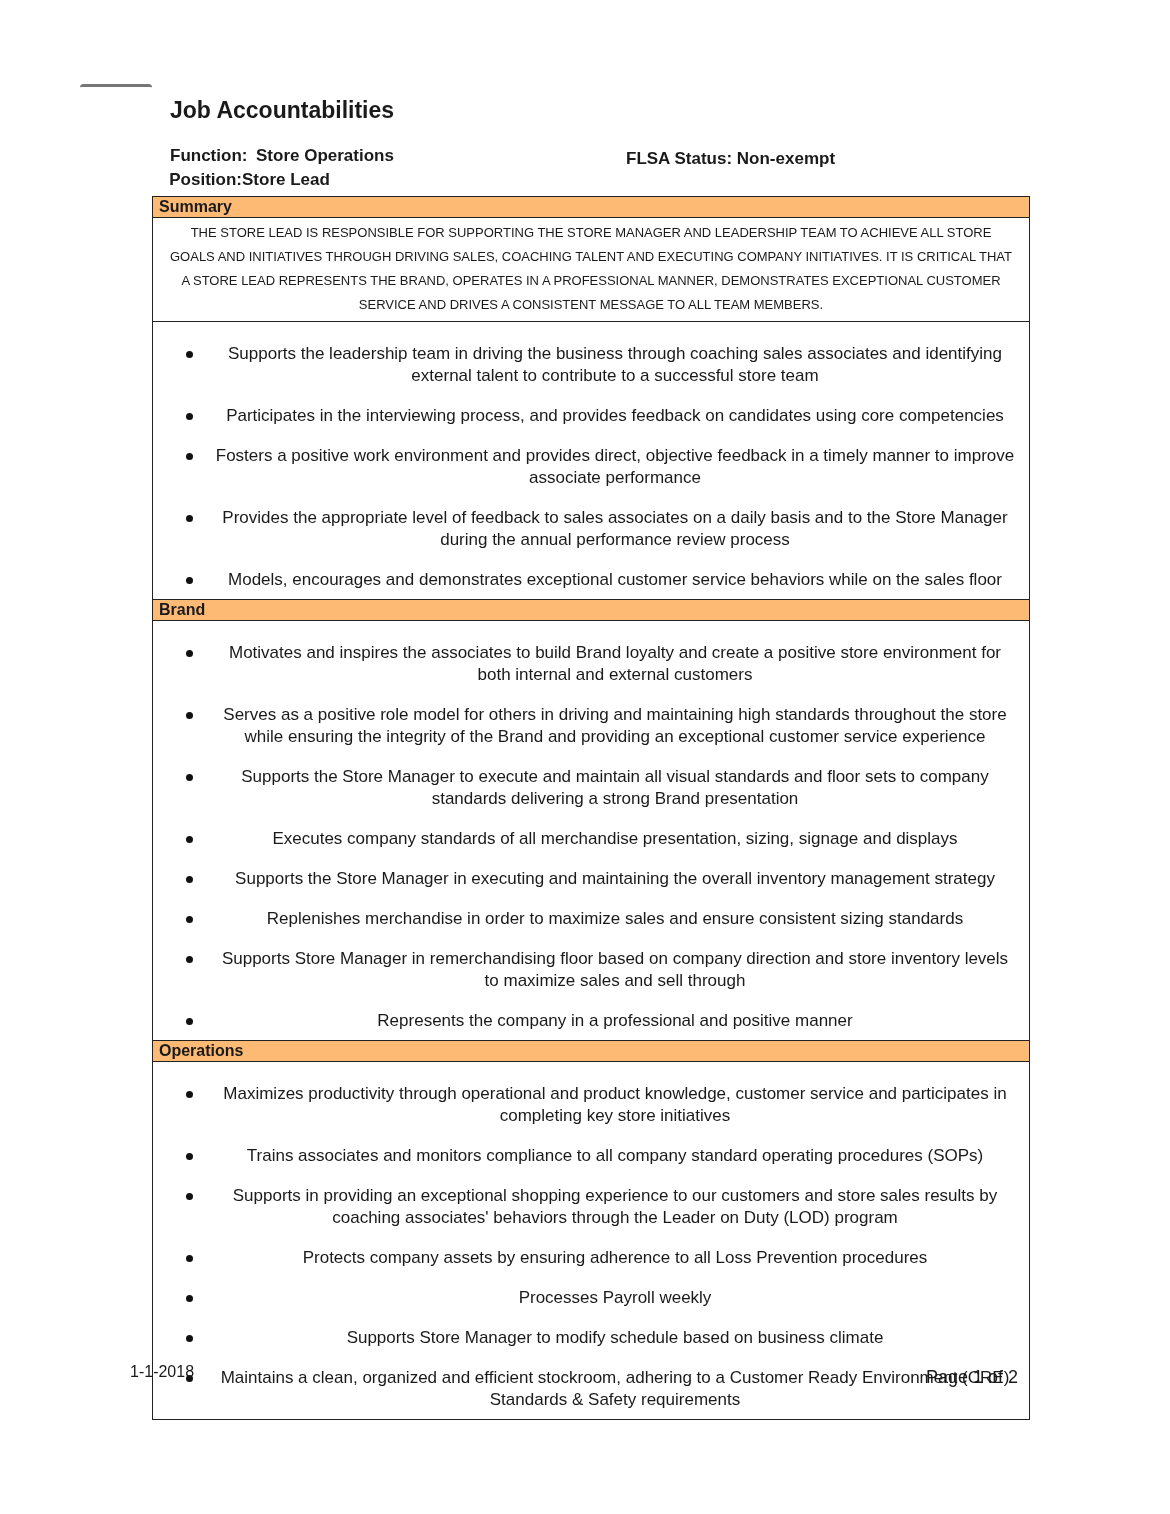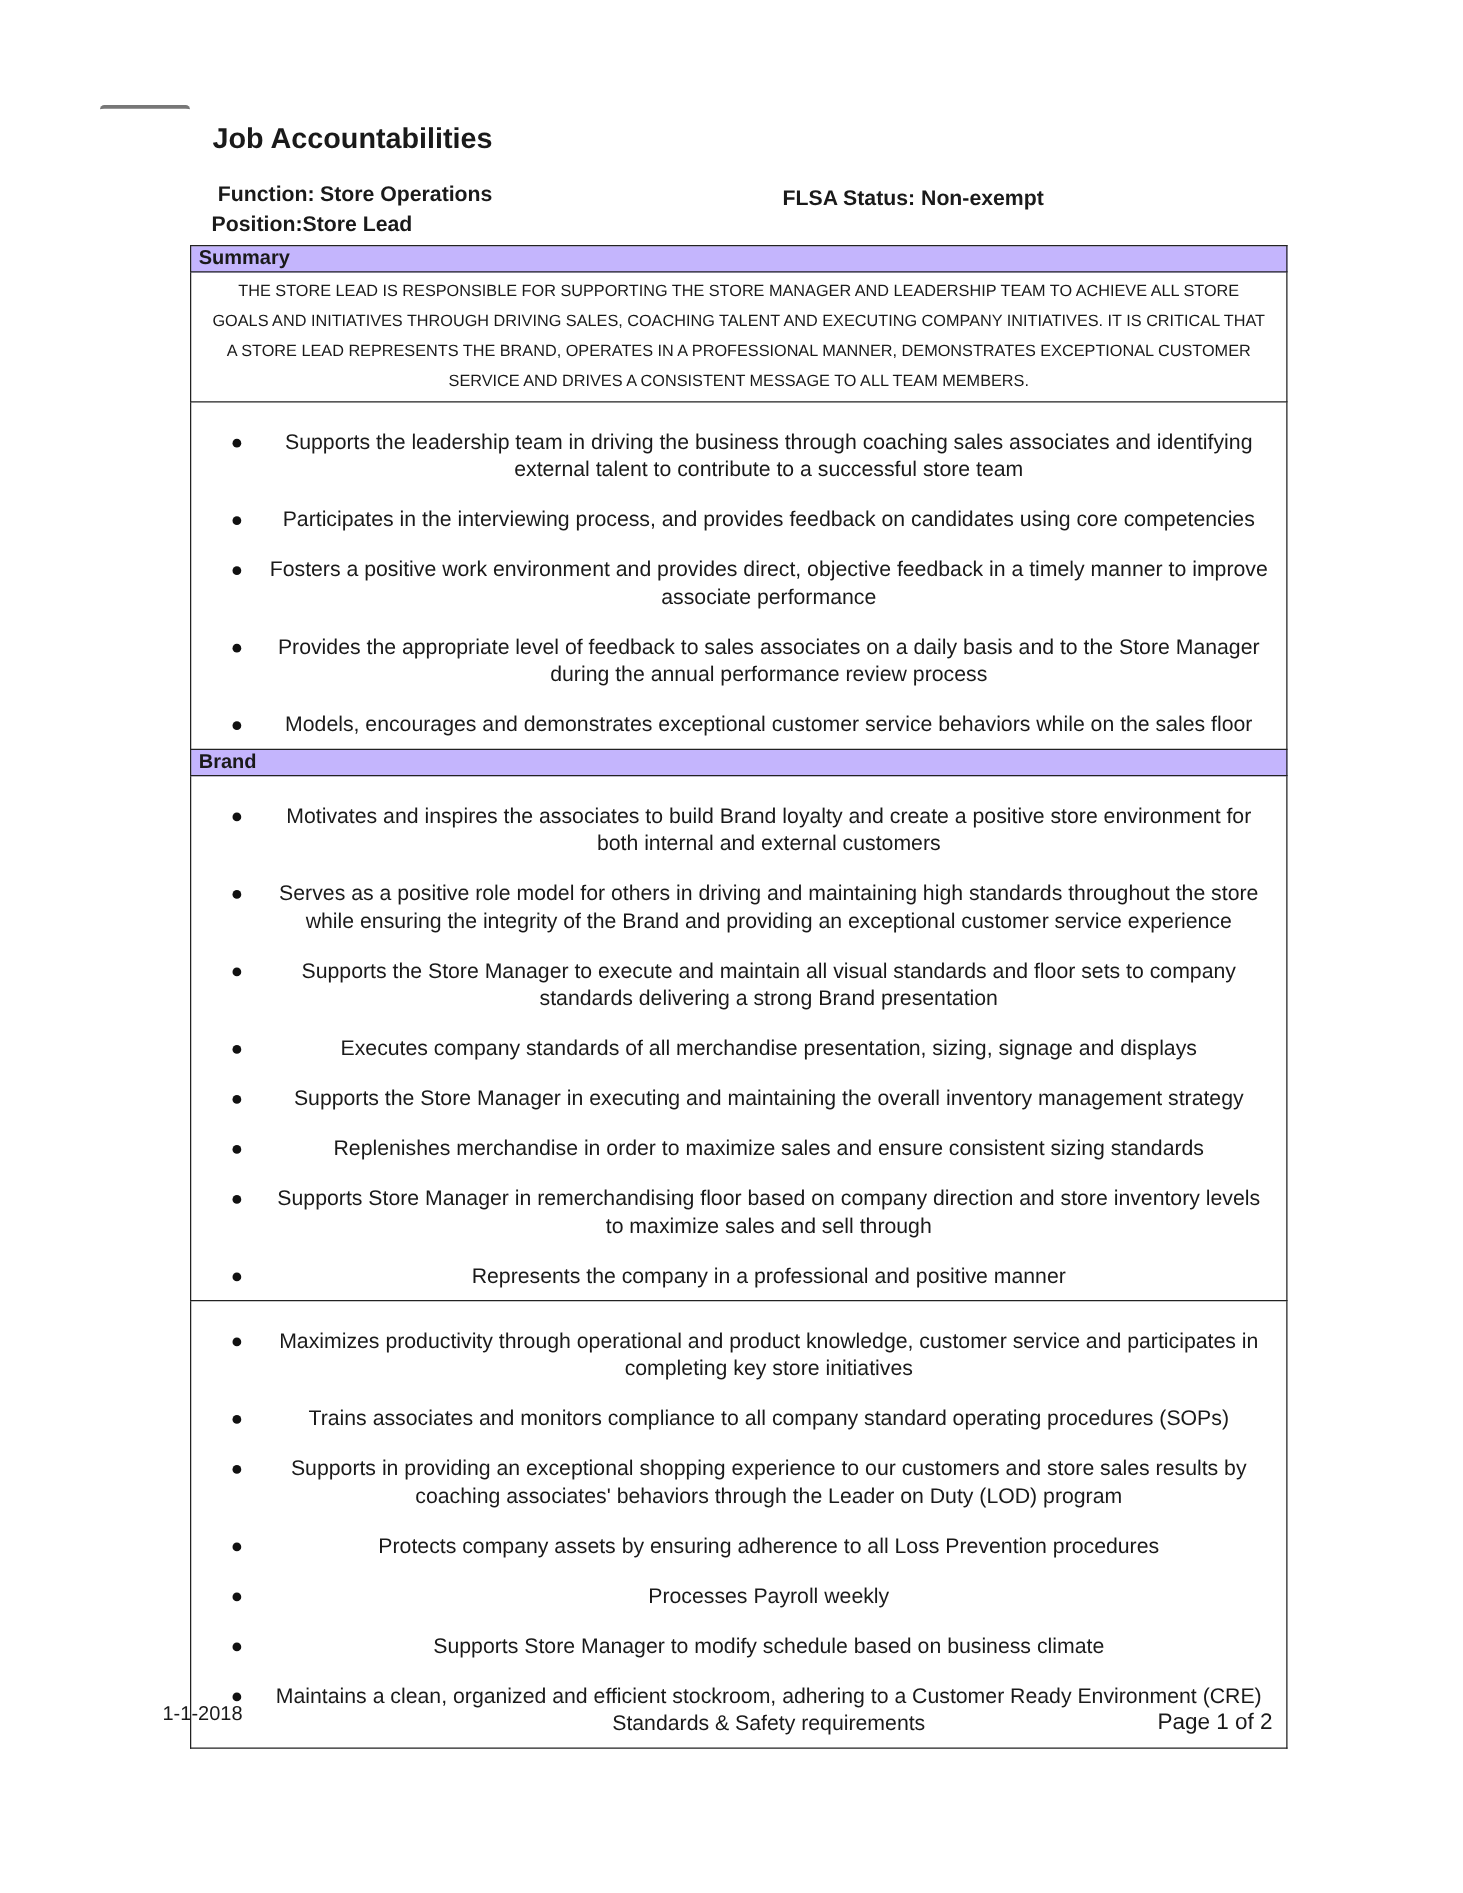--- a/index.html
+++ b/index.html
@@ -2,36 +2,36 @@
 <html><head>
 <meta charset="utf-8">
 <style>
   html,body{margin:0;padding:0;background:#fff;}
   body{width:1170px;height:1514px;position:relative;font-family:"Liberation Sans",sans-serif;color:#1a1a1a;overflow:hidden;}
   .mark{position:absolute;left:80px;top:84px;width:72px;height:4px;border-top:3px solid #777;border-radius:4px;}
   .title{position:absolute;left:170px;top:97px;font-size:23px;font-weight:bold;}
   .meta{position:absolute;font-size:17px;font-weight:bold;}
   .meta .k{display:inline-block;width:86px;}
   table{position:absolute;left:152px;top:196px;width:878px;border-collapse:collapse;}
-  .sec-h td{background:#c4b5fd;border:1.5px solid #222;font-weight:bold;font-size:16px;padding:1px 6px;}
+  .sec-h td{background:#fdba74;border:1.5px solid #222;font-weight:bold;font-size:16px;padding:1px 6px;}
   .sec-b td{border:1.5px solid #222;padding:3px 14px 4px 14px;vertical-align:top;text-align:center;}
   .summary{font-size:13px;line-height:24px;text-transform:uppercase;padding:6px 14px 4px 14px;}
   ul{margin:0;padding:0 0 0 48px;list-style:none;}
   li{position:relative;font-size:17px;line-height:22px;margin:18px 0 4px 0;}
   li:before{content:"";position:absolute;left:-29px;top:8px;width:7px;height:7px;border-radius:50%;background:#111;}
   .foot-l{position:absolute;left:130px;top:1363px;font-size:16px;}
   .foot-r{position:absolute;left:926px;top:1367px;font-size:18px;}
 </style>
 </head>
 <body>
 
 <div class="mark"></div>
 <div class="title">Job Accountabilities</div>
 
-<div class="meta" style="left:170px;top:146px;text-align:center;">
+<div class="meta" style="left:170px;top:146px;">
   <span class="k">Function:</span><span>Store Operations</span>
 </div>
 <div class="meta" style="left:156px;top:170px;text-align:right;">
   <span class="k">Position:</span><span>Store Lead</span>
 </div>
 <div class="meta" style="left:626px;top:149px;">
   <span>FLSA Status:</span> <span>Non-exempt</span>
 </div>
 
 <table>
@@ -65,20 +65,23 @@
             <li>Serves as a positive role model for others in driving and maintaining high standards throughout the store while ensuring the integrity of the Brand and providing an exceptional customer service experience</li>
             <li>Supports the Store Manager to execute and maintain all visual standards and floor sets to company standards delivering a strong Brand presentation</li>
             <li>Executes company standards of all merchandise presentation, sizing, signage and displays</li>
             <li>Supports the Store Manager in executing and maintaining the overall inventory management strategy</li>
             <li>Replenishes merchandise in order to maximize sales and ensure consistent sizing standards</li>
             <li>Supports Store Manager in remerchandising floor based on company direction and store inventory levels to maximize sales and sell through</li>
             <li>Represents the company in a professional and positive manner</li>
           </ul>
         </td>
       </tr>
+      <tr class="sec-h">
+        <td>Operations</td>
+      </tr>
       <tr class="sec-b">
         <td>
           <ul>
             <li>Maximizes productivity through operational and product knowledge, customer service and participates in completing key store initiatives</li>
             <li>Trains associates and monitors compliance to all company standard operating procedures (SOPs)</li>
             <li>Supports in providing an exceptional shopping experience to our customers and store sales results by coaching associates' behaviors through the Leader on Duty (LOD) program</li>
             <li>Protects company assets by ensuring adherence to all Loss Prevention procedures</li>
             <li>Processes Payroll weekly</li>
             <li>Supports Store Manager to modify schedule based on business climate</li>
             <li>Maintains a clean, organized and efficient stockroom, adhering to a Customer Ready Environment (CRE) Standards &amp; Safety requirements</li>

